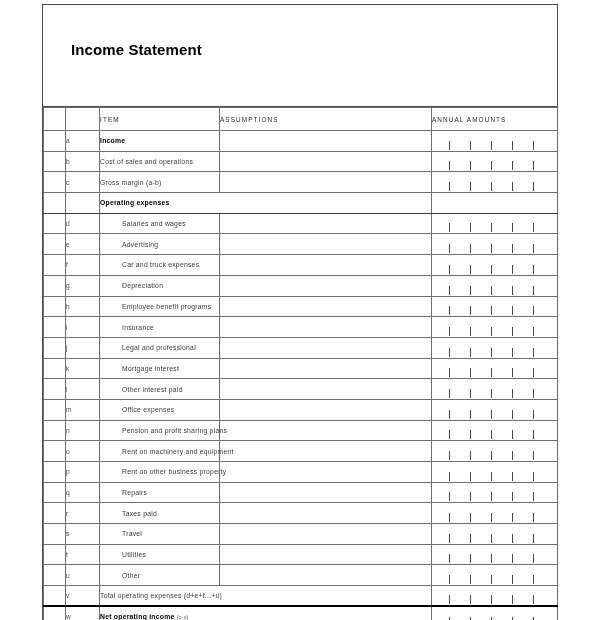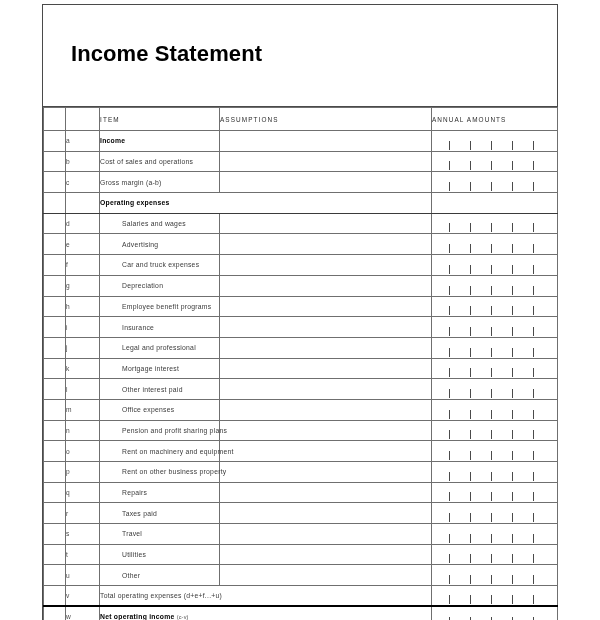--- a/index.html
+++ b/index.html
@@ -31,21 +31,21 @@
   #title-block {
     height: 102px;
     box-sizing: border-box;
     border-bottom: 1px solid #4a4a4a;
     position: relative;
   }
   #page-title {
     position: absolute;
     left: 28px;
     top: 36px;
-    font-size: 22px;
+    font-size: 15px;
     font-weight: bold;
     letter-spacing: 0.1px;
     color: #000;
   }
 
   
   table.sheet {
     width: 100%;
     border-collapse: collapse;
     table-layout: fixed;

